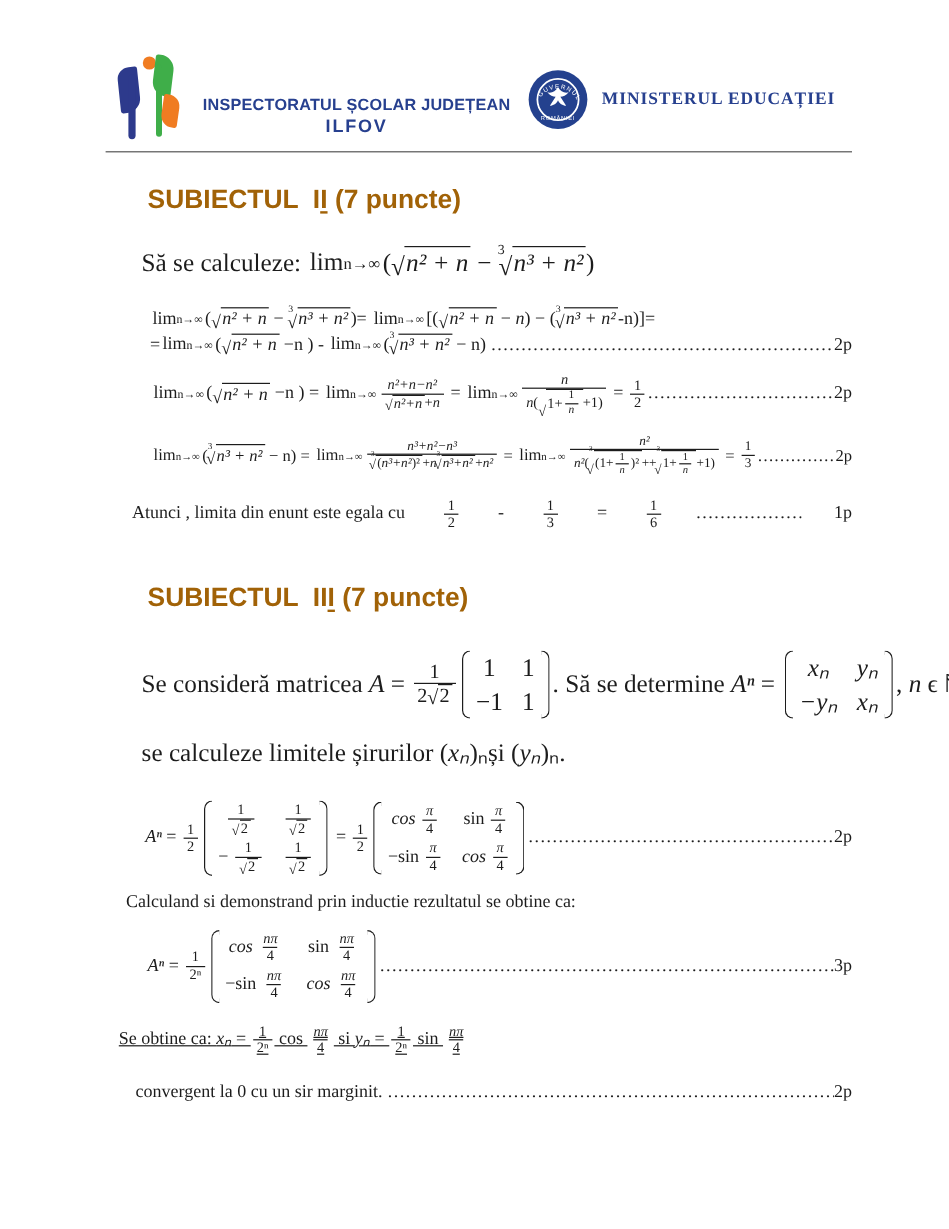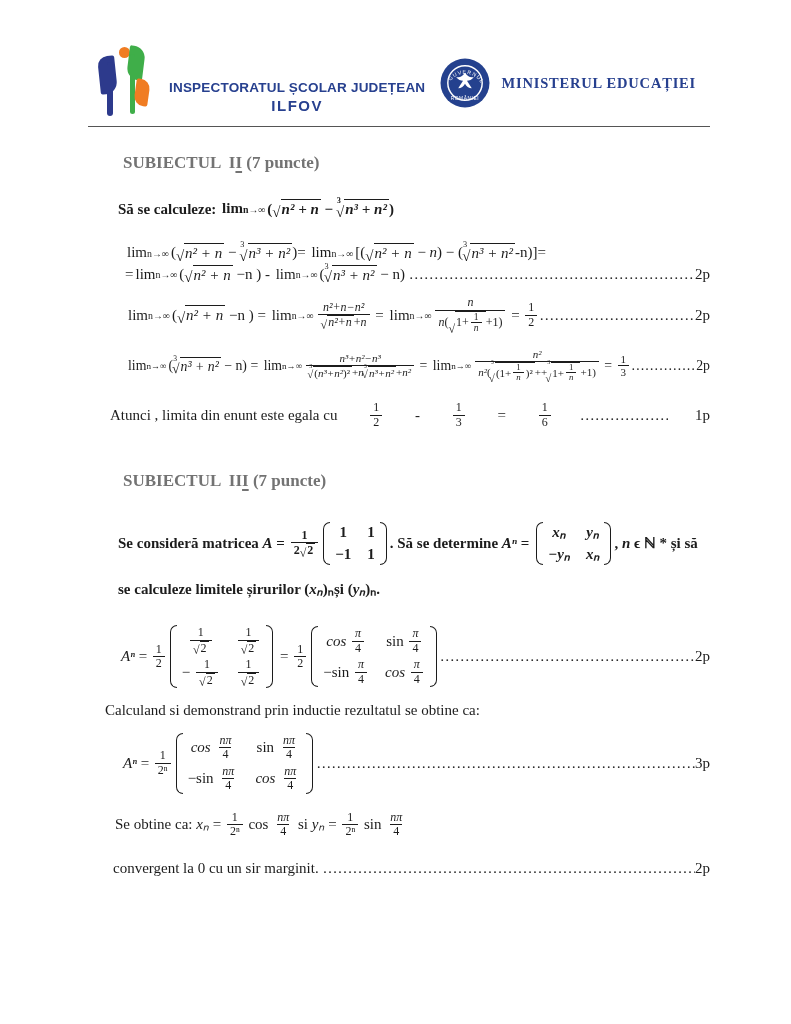--- a/index.html
+++ b/index.html
@@ -28,25 +28,25 @@
   .htext{padding-bottom:2px;font-family:"Liberation Sans",sans-serif;color:var(--navy)}
   .l1{font-size:13.5px;font-weight:bold;letter-spacing:.2px;white-space:pre}
   .l2{font-size:15px;font-weight:bold;text-align:center;letter-spacing:1.5px;margin-top:2px}
   .hright{display:flex;align-items:center;gap:12px;padding-bottom:8px}
   .seal{width:50px;height:50px;flex:none}
   .mname{font-family:"Liberation Serif",serif;font-weight:bold;font-size:14.5px;
          color:var(--navy);letter-spacing:.8px;white-space:pre}
   .rule{border:0;border-top:1.6px solid var(--rule);margin:10px 81px 0 88px}
   
   main{padding:0 81px 0 88px}
-  .heading{font-family:Liberation Serif, serif;font-weight:bold;font-size:17px;
-           color:#737373;white-space:pre}
+  .heading{font-family:Liberation Sans, sans-serif;font-weight:bold;font-size:22px;
+           color:#a16207;white-space:pre}
   .heading .u{text-decoration:underline;text-decoration-thickness:2px;text-underline-offset:3px}
   .mline{display:flex;align-items:center;flex-wrap:nowrap;font-size:15px;line-height:1.25}
-  .mline.stmt{font-weight:bold;font-size:15px}
+  .mline.stmt{font-weight:normal;font-size:21px}
   .mline.sz14{font-size:13.8px}
   .tx{white-space:pre}
   .it{font-style:italic}
   .lim{display:inline-flex;flex-direction:row;align-items:center;line-height:1;margin:0 2px;flex:none}
   .lim .ls{font-size:.66em;margin-top:2px}
   .frac{display:inline-flex;flex-direction:column;align-items:center;font-size:.8em;
         line-height:1.12;margin:0 2px;text-align:center;flex:none}
   .frac .num,.frac .den{display:flex;align-items:center;justify-content:center;padding:0 3px}
   .frac .den{border-top:1.2px solid currentColor}
   .sqrt{display:inline-flex;align-items:flex-end;flex:none}
@@ -673,21 +673,21 @@
                 <span class="tx">4</span>
               </span>
             </span>
           </span>
         </span>
         <span class="paren pr"></span>
       </span>
       <span class="leader">……………………………………………………………………………………………………………………………………………………………………………………</span>
       <span class="ptsv">3p</span>
     </div>
-    <div class="mline" style="margin-top: 16px; margin-left: 27px;">
+    <div class="mline" style="margin-top: 16px; margin-left: 11px; text-decoration: underline;">
       <span class="tx">Se obtine ca: </span>
       <span class="tx it">xₙ</span>
       <span class="tx"> = </span>
       <span class="frac">
         <span class="num">
           <span class="tx">1</span>
         </span>
         <span class="den">
           <span class="tx">2ⁿ</span>
         </span>

